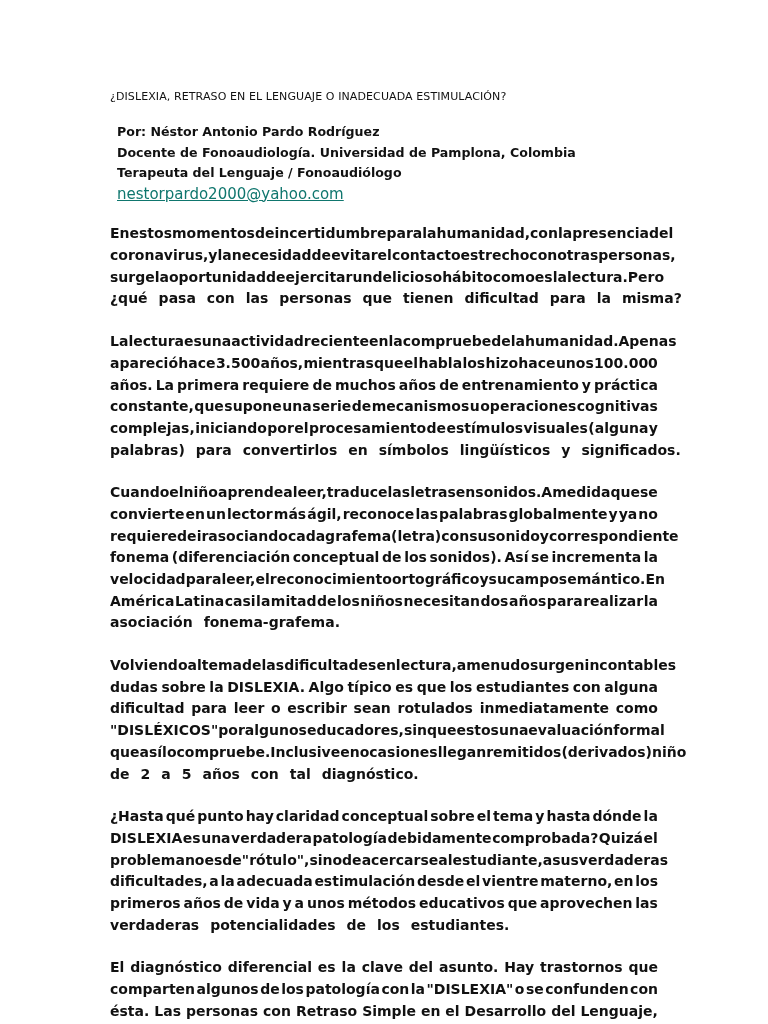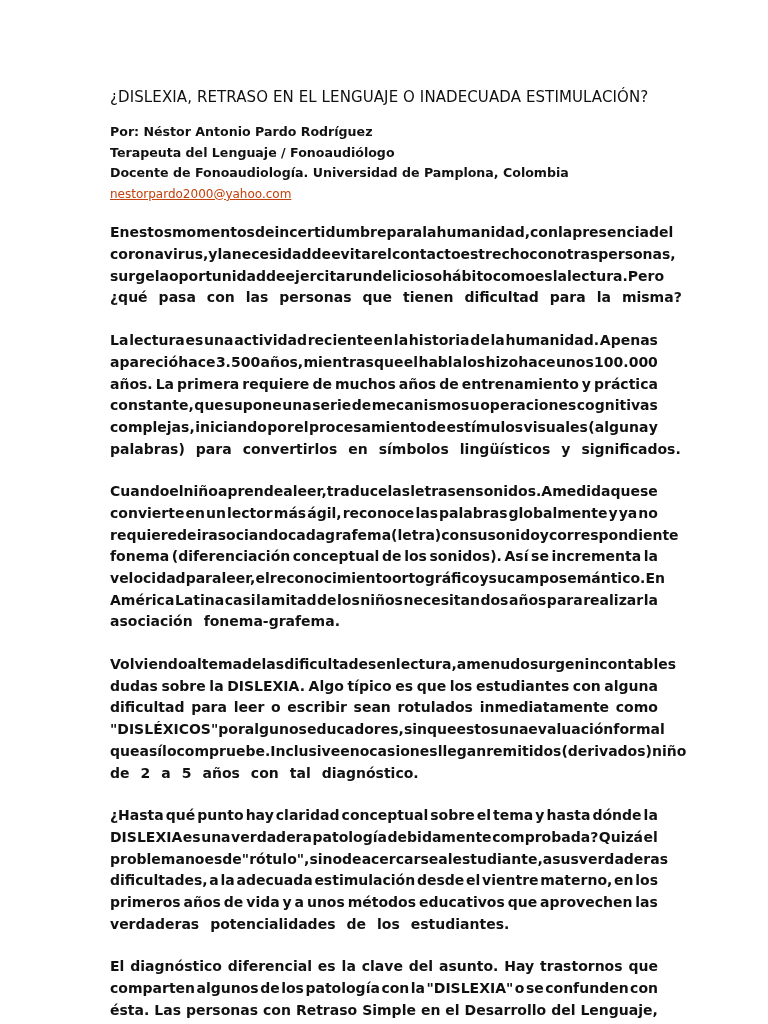--- a/index.html
+++ b/index.html
@@ -15,39 +15,39 @@
     font-family: "DejaVu Sans", sans-serif;
     color: #111111;
   }
   .page {
     position: absolute;
     left: 110px;
     top: 86px;
     width: 548px;
   }
   .title {
-    font-size: 15px;
+    font-size: 11px;
     font-weight: normal;
     letter-spacing: 0.1px;
     line-height: 22px;
     margin: 0 0 14px 0;
     white-space: nowrap;
   }
   .author-block {
     font-weight: bold;
     font-size: 12.6px;
     line-height: 20.6px;
-    margin: 0 0 18px 0;
+    margin: 0 0 18px 7px;
   }
   .author-block div { white-space: nowrap; }
   .email-link {
-    color: #c2410c;
+    color: #0f766e;
     text-decoration: underline;
     font-weight: normal;
-    font-size: 12px;
+    font-size: 15px;
   }
   .para {
     font-weight: bold;
     font-size: 14px;
     line-height: 21.7px;
     margin: 0 0 21px 0;
   }
   .it { }
   
   .jline {
@@ -63,22 +63,22 @@
   .w { white-space: pre; }
 </style>
 </head>
 <body>
 
 <div class="page">
   <h1 class="title">¿DISLEXIA, RETRASO EN EL LENGUAJE O INADECUADA ESTIMULACIÓN?</h1>
 
   <div class="author-block">
     <div>Por: Néstor Antonio Pardo Rodríguez</div>
+    <div>Docente de Fonoaudiología. Universidad de Pamplona, Colombia</div>
     <div>Terapeuta del Lenguaje / Fonoaudiólogo</div>
-    <div>Docente de Fonoaudiología. Universidad de Pamplona, Colombia</div>
     <div><a class="email-link" href="#" title="nestorpardo2000@yahoo.com">nestorpardo2000@yahoo.com</a></div>
   </div>
 
   <div id="body-paragraphs">
       <div class="para">
         <div class="jline">
           <span class="w"><span>En</span></span>
           <span class="w"><span>estos</span></span>
           <span class="w"><span>momentos</span></span>
           <span class="w"><span>de</span></span>
@@ -137,21 +137,21 @@
       <div class="para">
         <div class="jline">
           <span class="w"><span>La</span></span>
           <span class="w"><span>lectura</span></span>
           <span class="w"><span>es</span></span>
           <span class="w"><span>una</span></span>
           <span class="w"><span>actividad</span></span>
           <span class="w"><span>reciente</span></span>
           <span class="w"><span>en</span></span>
           <span class="w"><span>la</span></span>
-          <span class="w"><span>historia</span></span>
+          <span class="w"><span>compruebe</span></span>
           <span class="w"><span>de</span></span>
           <span class="w"><span>la</span></span>
           <span class="w"><span>humanidad.</span></span>
           <span class="w"><span>Apenas</span></span>
         </div>
         <div class="jline">
           <span class="w"><span>apareció</span></span>
           <span class="w"><span>hace</span></span>
           <span class="w"><span>3.500</span></span>
           <span class="w"><span>años,</span></span>

